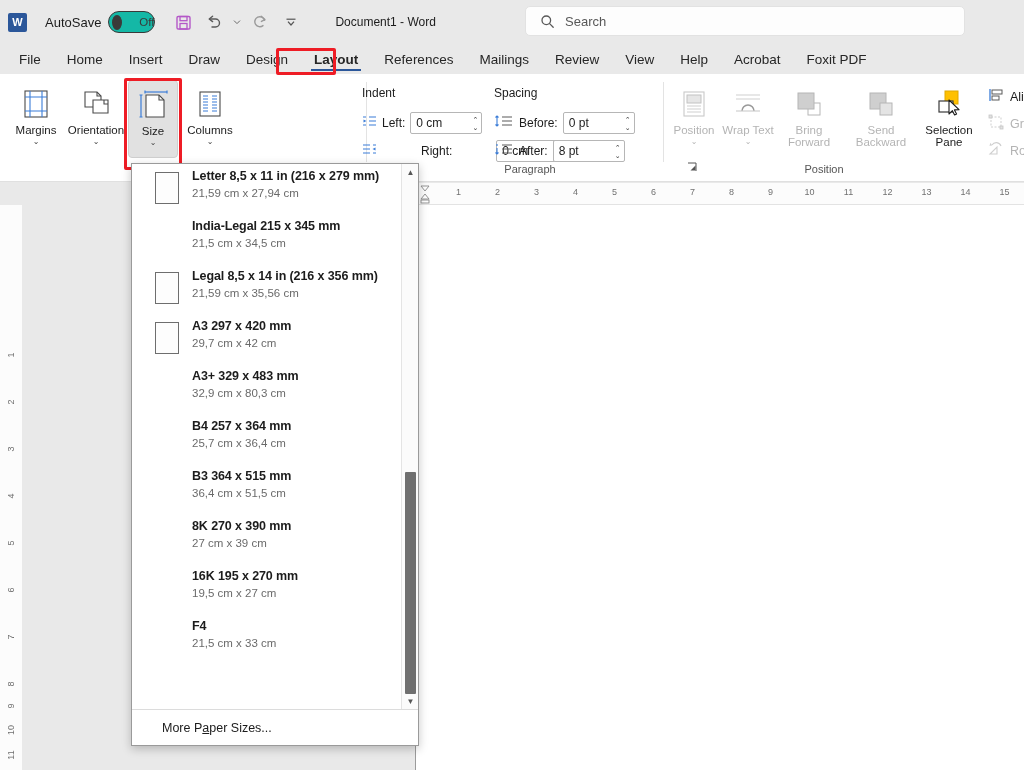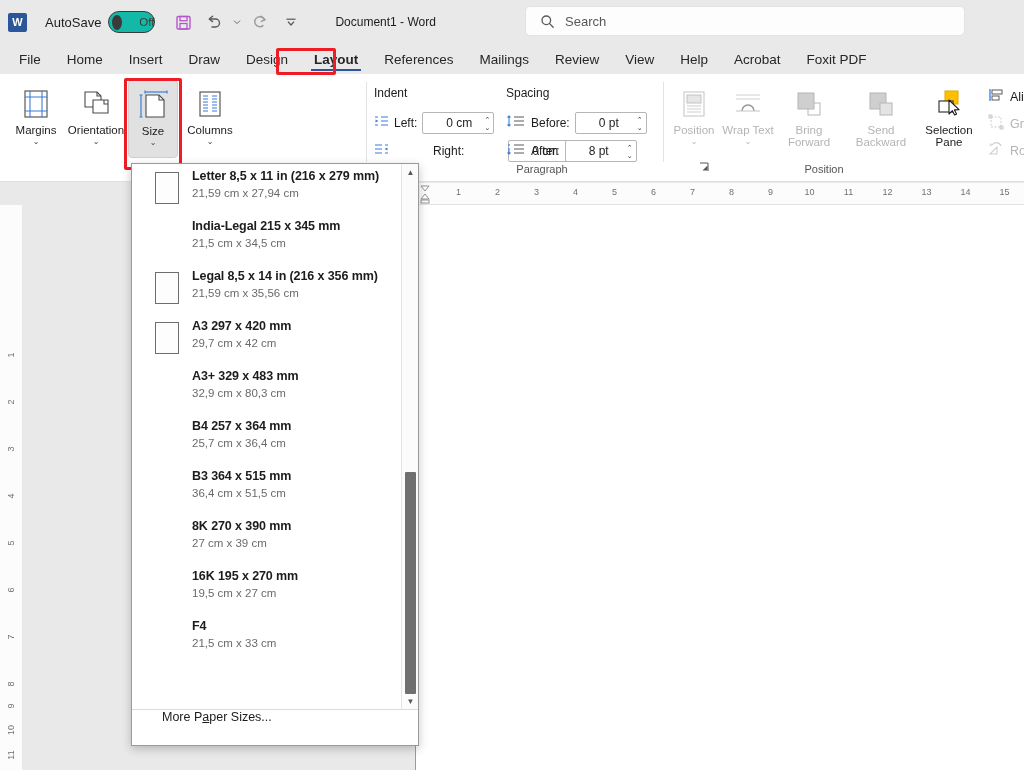--- a/index.html
+++ b/index.html
@@ -102,21 +102,21 @@
     font-size:12.5px; color:#1c1c1c; padding:0 4px; border-radius:3px;
   }
   .smallbtn .chev{ font-size:8px; color:#444; margin-left:2px;}
   .smallbtn.dis{ color:#b4b4b4; }
 
   .sublabel{ position:absolute; font-size:12px; color:#1c1c1c; }
   .fieldrow{ position:absolute; display:flex; align-items:center; gap:5px; }
   .frow-label{ font-size:12px; color:#1c1c1c; white-space:nowrap; }
   .spinner{
     width:72px;height:22px;border:1px solid #b6b6b6;background:#fff;border-radius:2px;
-    display:flex;align-items:center;position:relative;padding-left:18px;
+    display:flex;align-items:center;position:relative;
   }
   .spinner .v{ font-size:12px;color:#1c1c1c;margin-left:5px;}
   .spinner .arrows{
     position:absolute;right:3px;top:0;height:100%;display:flex;flex-direction:column;
     justify-content:center;align-items:center;gap:1px;
   }
   .spinner .arrows span{ font-size:7px;color:#333;line-height:7px;}
   .dlglauncher{
     position:absolute; font-size:11px; color:#444;
   }
@@ -181,21 +181,21 @@
   }
   .dd-arrow{
     position:absolute; left:0; width:17px; height:17px;
     display:flex;align-items:center;justify-content:center;font-size:8px;color:#555;
   }
   .dd-thumb{
     position:absolute; left:3px; width:11px; background:#6f6f6f; border-radius:1px;
   }
   .dd-footer{
     position:absolute; left:0; bottom:0; width:286px; height:36px;
-    border-top:1px solid #dcdcdc; display:flex; 
+    border-top:1px solid #dcdcdc; display:flex; align-items:center;
   }
   .dd-footer .fl{ margin-left:30px; font-size:12.5px; color:#1c1c1c;}
   .dd-footer .fl u{ text-decoration:underline; }
 </style>
 </head>
 <body>
 
 <div class="titlebar">
   <div class="word-logo">W</div>
   <div class="autosave-label">AutoSave</div>
@@ -351,21 +351,21 @@
             <text x="5" y="7" font-size="7" fill="#3a3a3a" font-family="Liberation Sans">a-</text>
           </svg>
       </span>
       <span>Hyphenation</span>
       <span class="chev">⌄</span>
     </div>
   </div>
 
   <div class="rsep" style="left:366px;"></div>
 
-  <div class="rgroup" style="left:368px; width:348px;">
+  <div class="rgroup" style="left:356px; width:348px;">
     <div class="sublabel" style="left:6px; top:12px;">Indent</div>
     <div class="sublabel" style="left:138px; top:12px;">Spacing</div>
 
     <div class="fieldrow" style="left:6px; top:38px;">
       <span>
         <svg width="15" height="14" viewBox="0 0 15 14">
             <path d="M7 3 H14 M7 7 H14 M7 11 H14 M1 3 H4 M1 11 H4" stroke="#3b7dd8" stroke-width="1.1"></path>
             <path d="M1.5 5.5 L4.5 7 L1.5 8.5 Z" fill="#3b7dd8"></path>
           </svg>
       </span>

